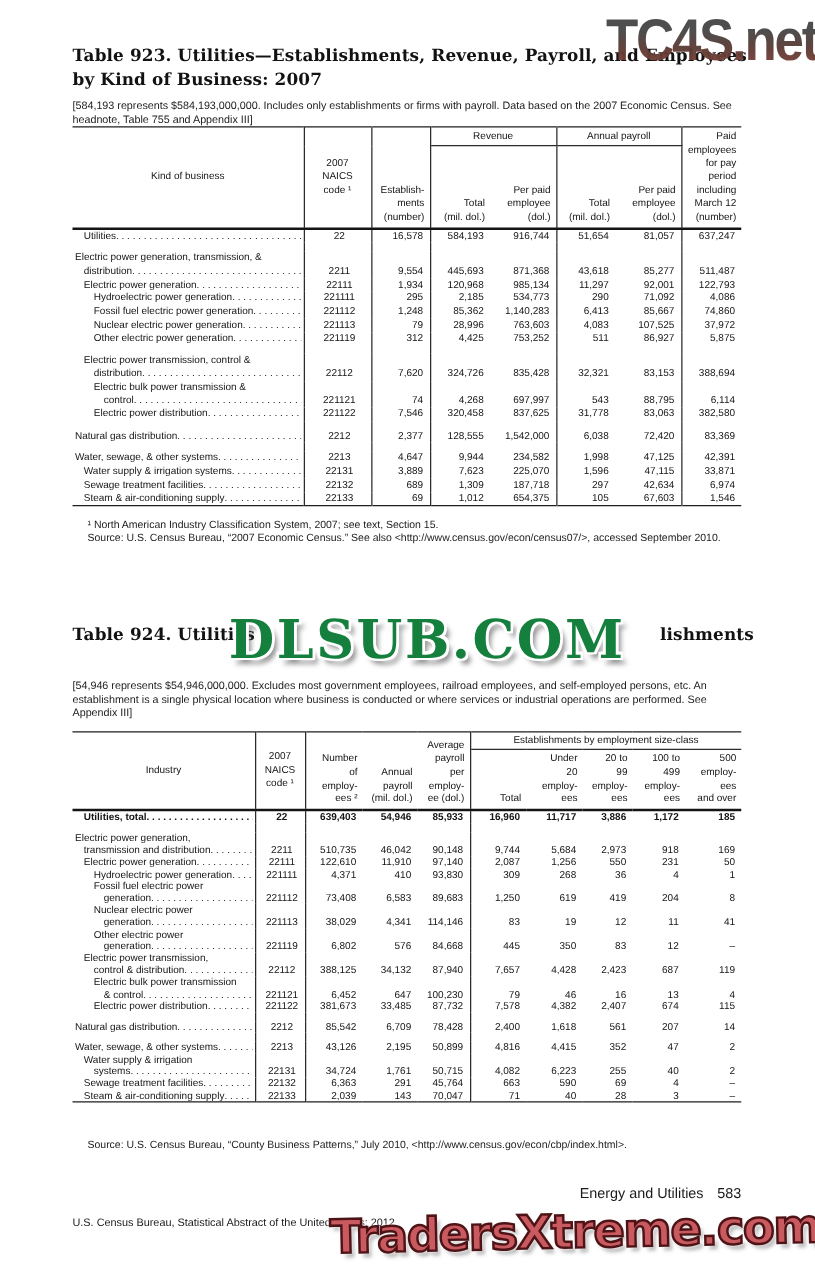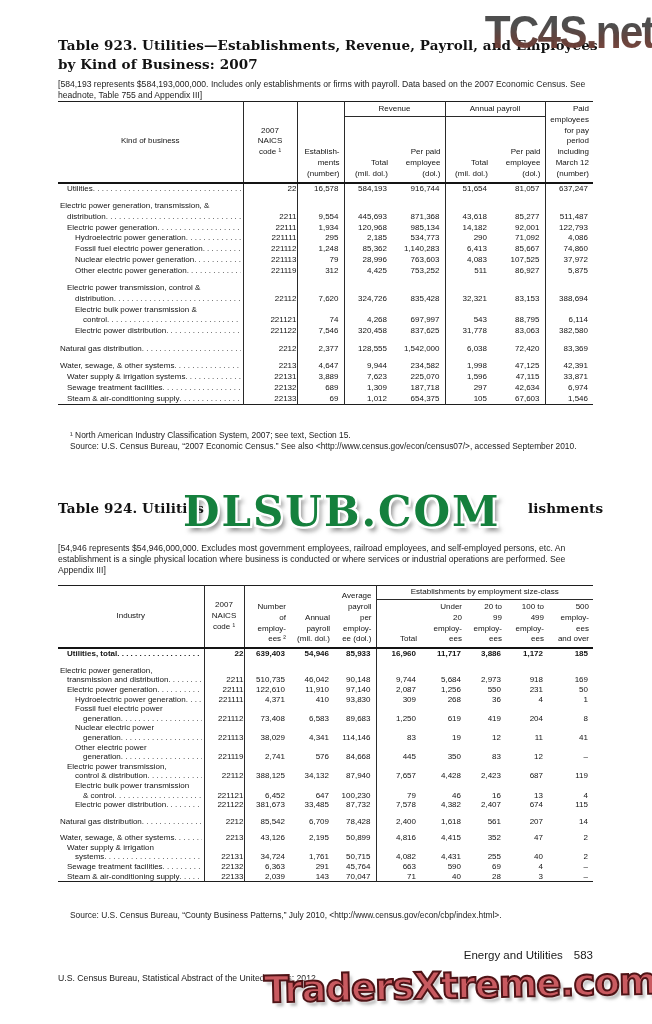--- a/index.html
+++ b/index.html
@@ -22,21 +22,21 @@
   .h-kind,.h-naics{text-align:center;vertical-align:middle;}
   .h-right{text-align:right;vertical-align:bottom;}
   .h-group{text-align:center;vertical-align:middle;border-bottom:1px solid #2a2a2a;padding:1px 16px;}
   .h-paid{text-align:right;vertical-align:top;}
   #tbl923 thead tr.grp-row{height:15px;}
   #tbl924 thead tr.grp-row{height:14px;}
   td{vertical-align:bottom;}
   .t923 tbody td{line-height:10.7px;}
   .t924 tbody td{line-height:9.6px;}
   .c-num{text-align:right;padding-right:5px;}
-  .c-naics{text-align:right;padding-left:3px;}
+  .c-naics{text-align:center;padding-left:3px;}
   .c-label{padding-right:2px;}
   .pre,.lbl{white-space:nowrap;}
   .lbl{display:flex;}
   .txt{flex:0 0 auto;white-space:pre;}
   .dots{flex:1 1 auto;overflow:hidden;white-space:nowrap;}
   .dots::before{content:" . . . . . . . . . . . . . . . . . . . . . . . . . . . . . . . . . . . . . . . . . . . . . . . . . . . . . . . . . . . . . . .";}
   .i0{padding-left:2px;}.i1{padding-left:9px;}.i2{padding-left:17px;}.i3{padding-left:25px;}
   tr.sp td{height:7px;}
   tr.bold td{font-weight:700;}
   
@@ -164,21 +164,21 @@
         <td class="c-label br">
           <div class="lbl i1">
             <span class="txt">Electric power generation</span>
             <span class="dots"></span>
           </div>
         </td>
         <td class="c-naics br">22111</td>
         <td class="c-num br">1,934</td>
         <td class="c-num">120,968</td>
         <td class="c-num br">985,134</td>
-        <td class="c-num">14,182</td>
+        <td class="c-num">11,297</td>
         <td class="c-num br">92,001</td>
         <td class="c-num">122,793</td>
       </tr>
       <tr>
         <td class="c-label br">
           <div class="lbl i2">
             <span class="txt">Hydroelectric power generation</span>
             <span class="dots"></span>
           </div>
         </td>
@@ -383,21 +383,21 @@
         <td class="c-num br">69</td>
         <td class="c-num">1,012</td>
         <td class="c-num br">654,375</td>
         <td class="c-num">105</td>
         <td class="c-num br">67,603</td>
         <td class="c-num">1,546</td>
       </tr>
     </tbody>
 </table>
 
-<div class="abs notes" style="top:430px">
+<div class="abs notes" style="top:414px">
   <p>¹ North American Industry Classification System, 2007; see text, Section 15.</p>
   <p>Source: U.S. Census Bureau, “2007 Economic Census.” See also &lt;http://www.census.gov/econ/census07/&gt;, accessed September 2010.</p>
 </div>
 
 <div class="abs title" style="top:499px">
   <div style="position:relative">
     <span>Table 924. Utilities</span>
     <span style="position:absolute;left:470px;top:0">lishments</span>
   </div>
 </div>
@@ -576,21 +576,21 @@
       </tr>
       <tr>
         <td class="c-label br">
           <div class="pre i2">Other electric power</div>
           <div class="lbl i3">
             <span class="txt">generation</span>
             <span class="dots"></span>
           </div>
         </td>
         <td class="c-naics br">221119</td>
-        <td class="c-num">2,741</td>
+        <td class="c-num">6,802</td>
         <td class="c-num">576</td>
         <td class="c-num br">84,668</td>
         <td class="c-num">445</td>
         <td class="c-num">350</td>
         <td class="c-num">83</td>
         <td class="c-num">12</td>
         <td class="c-num">–</td>
       </tr>
       <tr>
         <td class="c-label br">
@@ -709,21 +709,21 @@
           <div class="lbl i2">
             <span class="txt">systems</span>
             <span class="dots"></span>
           </div>
         </td>
         <td class="c-naics br">22131</td>
         <td class="c-num">34,724</td>
         <td class="c-num">1,761</td>
         <td class="c-num br">50,715</td>
         <td class="c-num">4,082</td>
-        <td class="c-num">4,431</td>
+        <td class="c-num">6,223</td>
         <td class="c-num">255</td>
         <td class="c-num">40</td>
         <td class="c-num">2</td>
       </tr>
       <tr>
         <td class="c-label br">
           <div class="lbl i1">
             <span class="txt">Sewage treatment facilities</span>
             <span class="dots"></span>
           </div>

